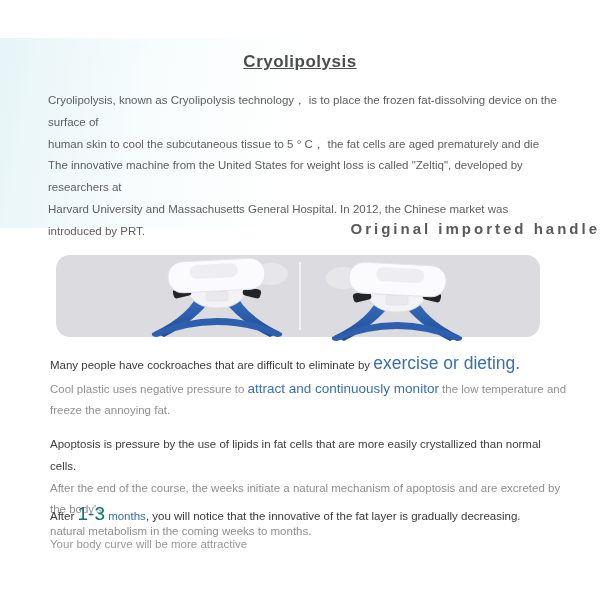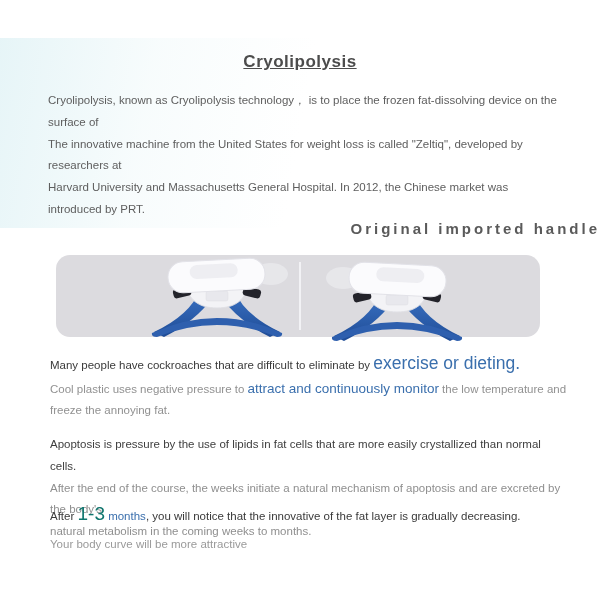--- a/index.html
+++ b/index.html
@@ -60,20 +60,21 @@
 <body>
 
 <div class="page">
 
   <div class="bg-tint"></div>
 
   <div class="title">Cryolipolysis</div>
 
   <div class="intro">
     <div>Cryolipolysis, known as Cryolipolysis technology，  is to place the frozen fat-dissolving device on the surface of</div>
+    <div>human skin to cool the subcutaneous tissue to 5 ° C，  the fat cells are aged prematurely and die</div>
     <div>The innovative machine from the United States for weight loss is called "Zeltiq", developed by researchers at</div>
     <div>Harvard University and Massachusetts General Hospital. In 2012, the Chinese market was introduced by PRT.</div>
   </div>
 
   <div class="section-heading">Original imported handle</div>
 
   <div class="gallery-band">
 
     <div class="handle handle-left">
       <svg width="150" height="80" viewBox="0 0 150 80" aria-hidden="true">

